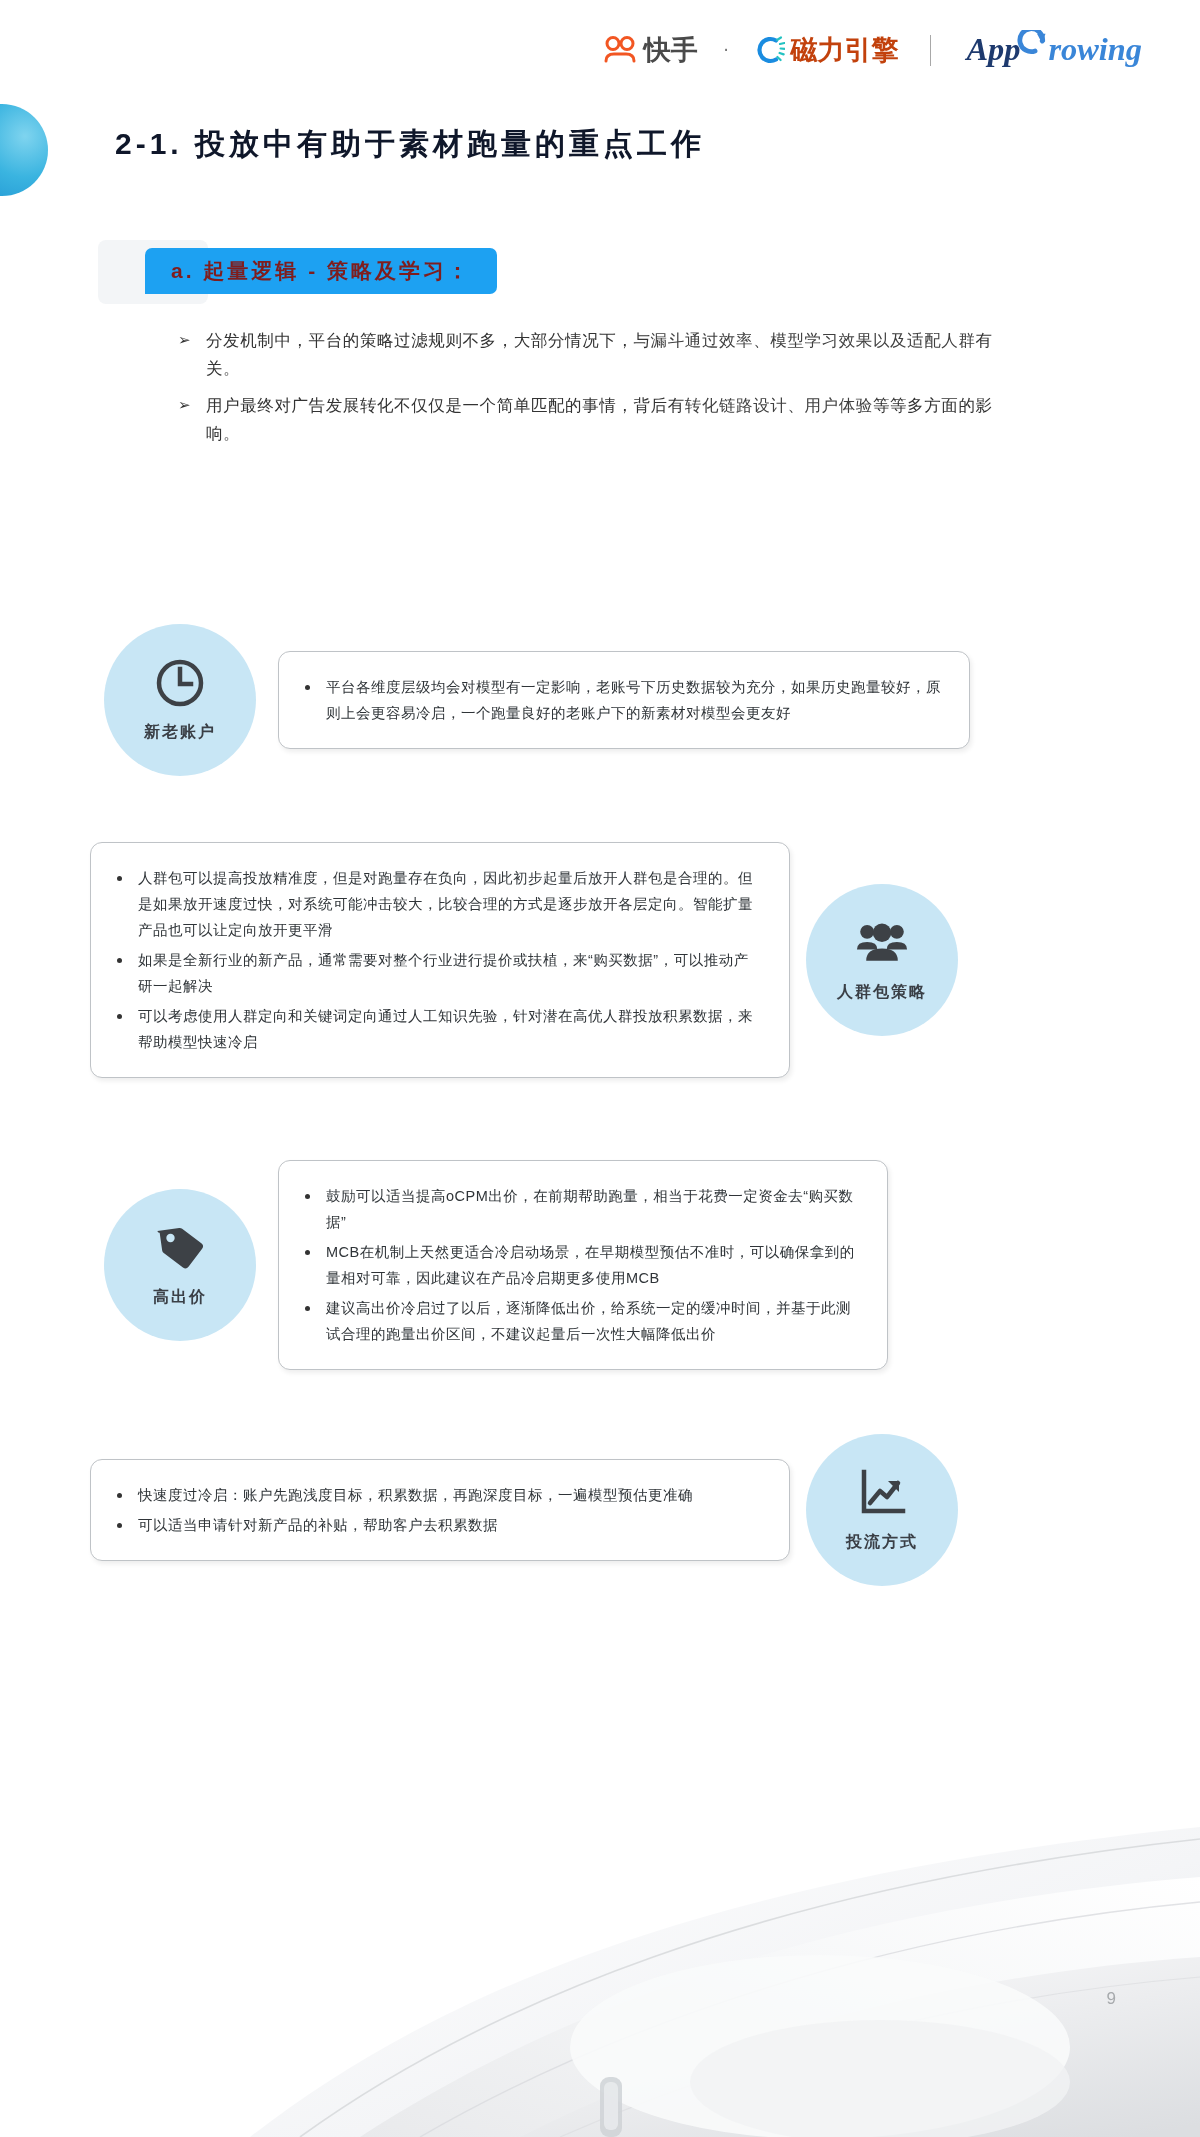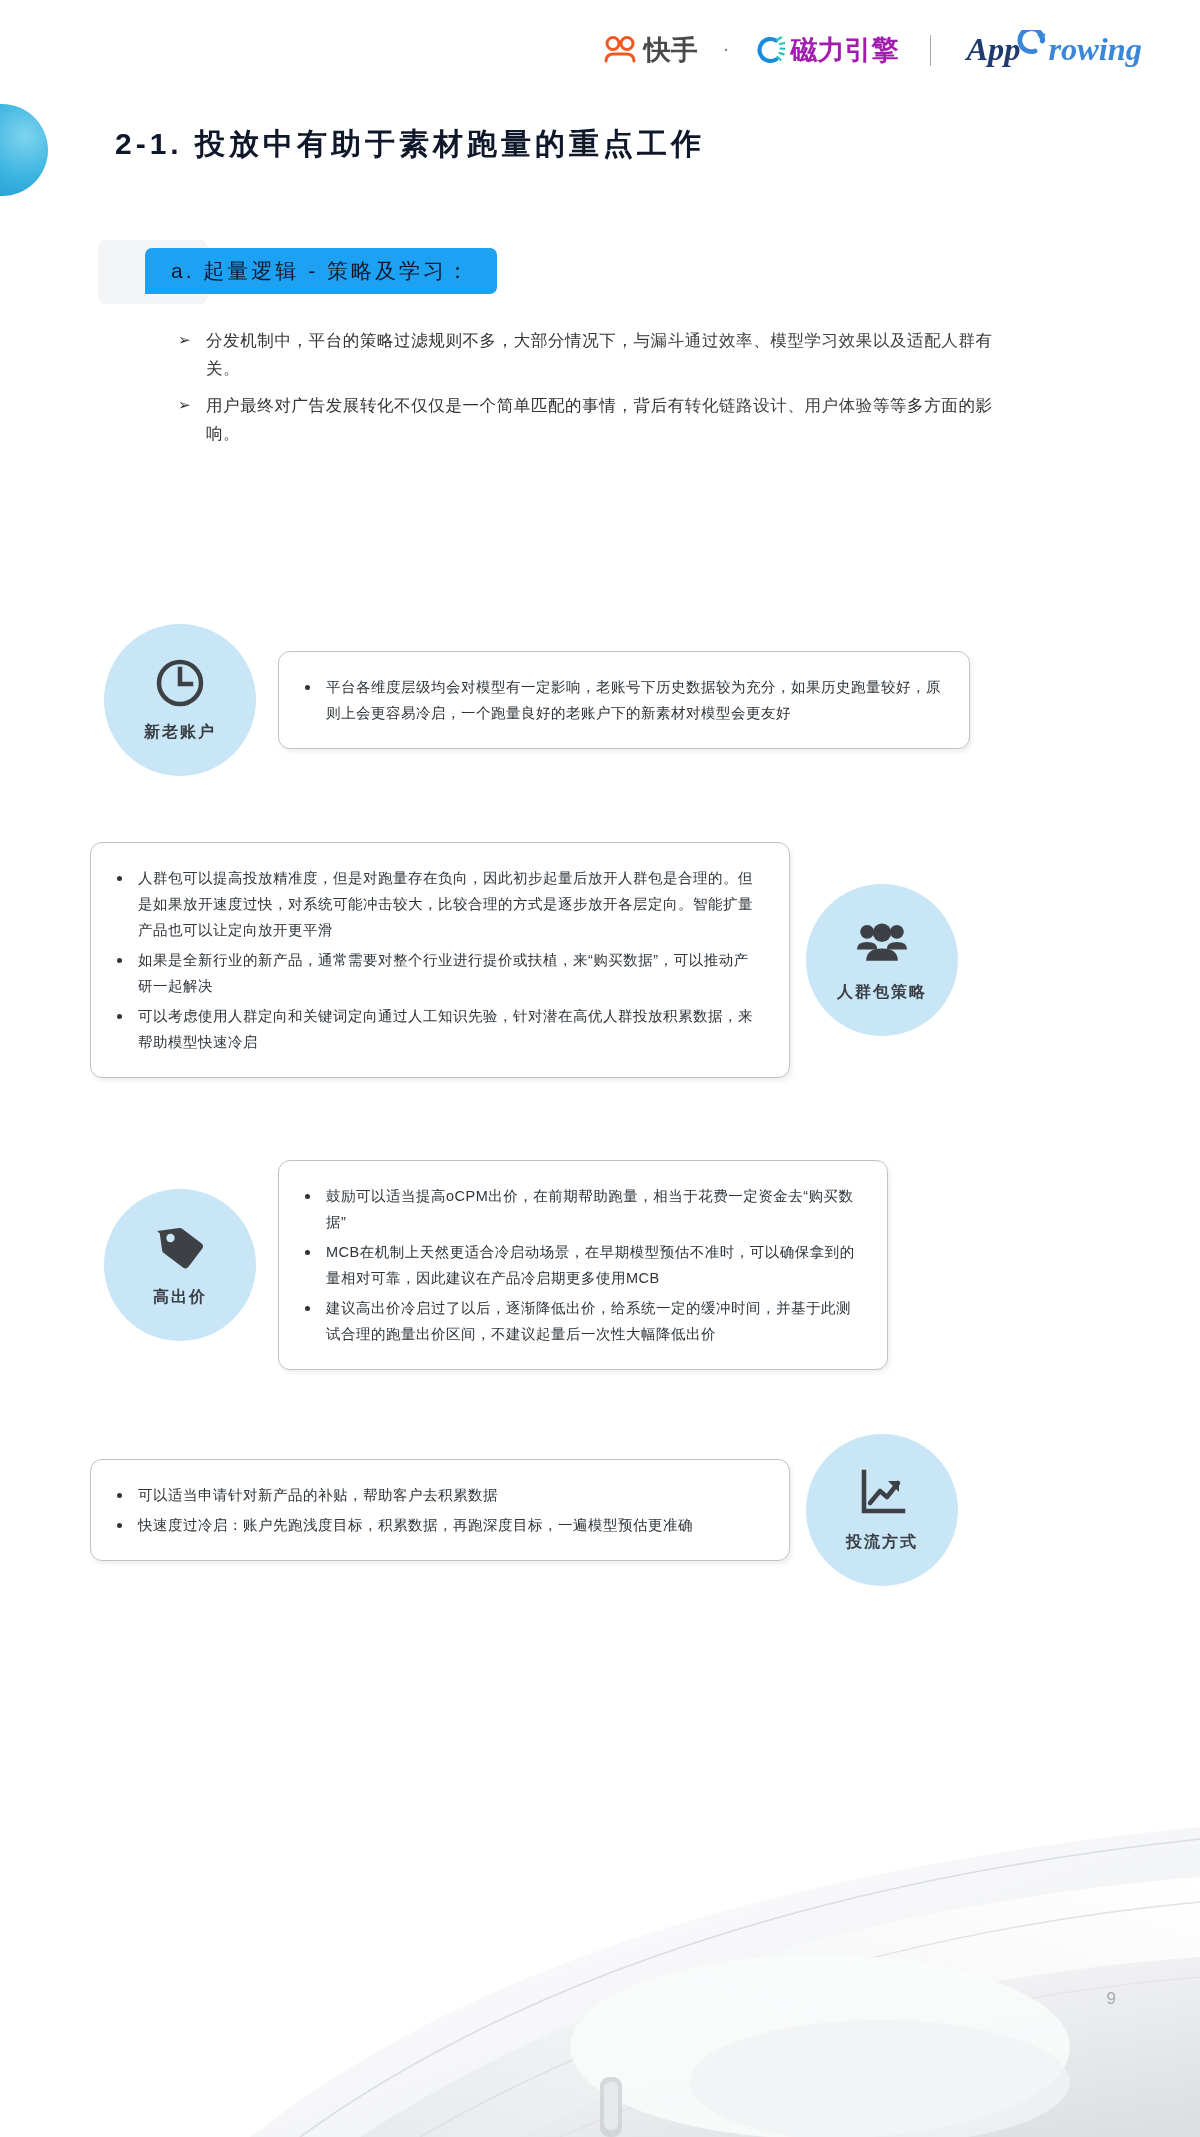--- a/index.html
+++ b/index.html
@@ -58,21 +58,21 @@
     line-height: 1;
     padding: 0 3px;
     position: relative;
     top: -2px;
   }
   .cl-logo { display: flex; align-items: center; gap: 6px; }
   .cl-mark { width: 30px; height: 30px; display: block; }
   .cl-text {
     font-size: 27px;
     font-weight: 700;
-    color: #a21caf;
+    color: #c2410c;
     line-height: 1;
   }
   .vbar {
     width: 1.5px;
     height: 31px;
     background: #a8a8a8;
     margin: 0 9px;
   }
   .ag-logo { display: flex; align-items: center; }
   .ag-svg { height: 40px; display: block; }
@@ -99,22 +99,22 @@
     height: 46px;
     padding: 0 26px;
     display: flex;
     align-items: center;
     background: #1da1f2;
     border-radius: 7px 7px 7px 0;
     z-index: 3;
   }
   .section-banner .txt {
     font-size: 21px;
-    font-weight: 400;
-    color: #0f172a;
+    font-weight: 700;
+    color: #7f1d1d;
     letter-spacing: 3px;
     white-space: nowrap;
   }
   .banner-shadow {
     position: absolute;
     left: 98px;
     top: 240px;
     width: 110px;
     height: 64px;
     background: #f3f5f7;
@@ -410,25 +410,25 @@
         </div>
       </div>
     </div>
   </div>
 
   <div class="row r4 right-icon">
     <div class="text-card card-w4">
       <div class="bullet-list">
         <div class="bullet-row">
           <span class="dot"></span>
+          <span class="bullet-text">快速度过冷启：账户先跑浅度目标，积累数据，再跑深度目标，一遍模型预估更准确</span>
+        </div>
+        <div class="bullet-row">
+          <span class="dot"></span>
           <span class="bullet-text">可以适当申请针对新产品的补贴，帮助客户去积累数据</span>
-        </div>
-        <div class="bullet-row">
-          <span class="dot"></span>
-          <span class="bullet-text">快速度过冷启：账户先跑浅度目标，积累数据，再跑深度目标，一遍模型预估更准确</span>
         </div>
       </div>
     </div>
     <div class="icon-circle">
       <span class="glyph">
         <svg viewBox="0 0 52 52" width="52" height="52" aria-hidden="true">
           <path d="M8 5 V44 H47" fill="none" stroke="#3d4146" stroke-width="4.5" stroke-linecap="square"></path>
           <path d="M14 36 L24 24 L31 30 L42 16" fill="none" stroke="#3d4146" stroke-width="4.5" stroke-linecap="round" stroke-linejoin="round"></path>
           <path d="M33 14 h11 v11 z" fill="#3d4146" transform="translate(-1,0)"></path>
         </svg>

